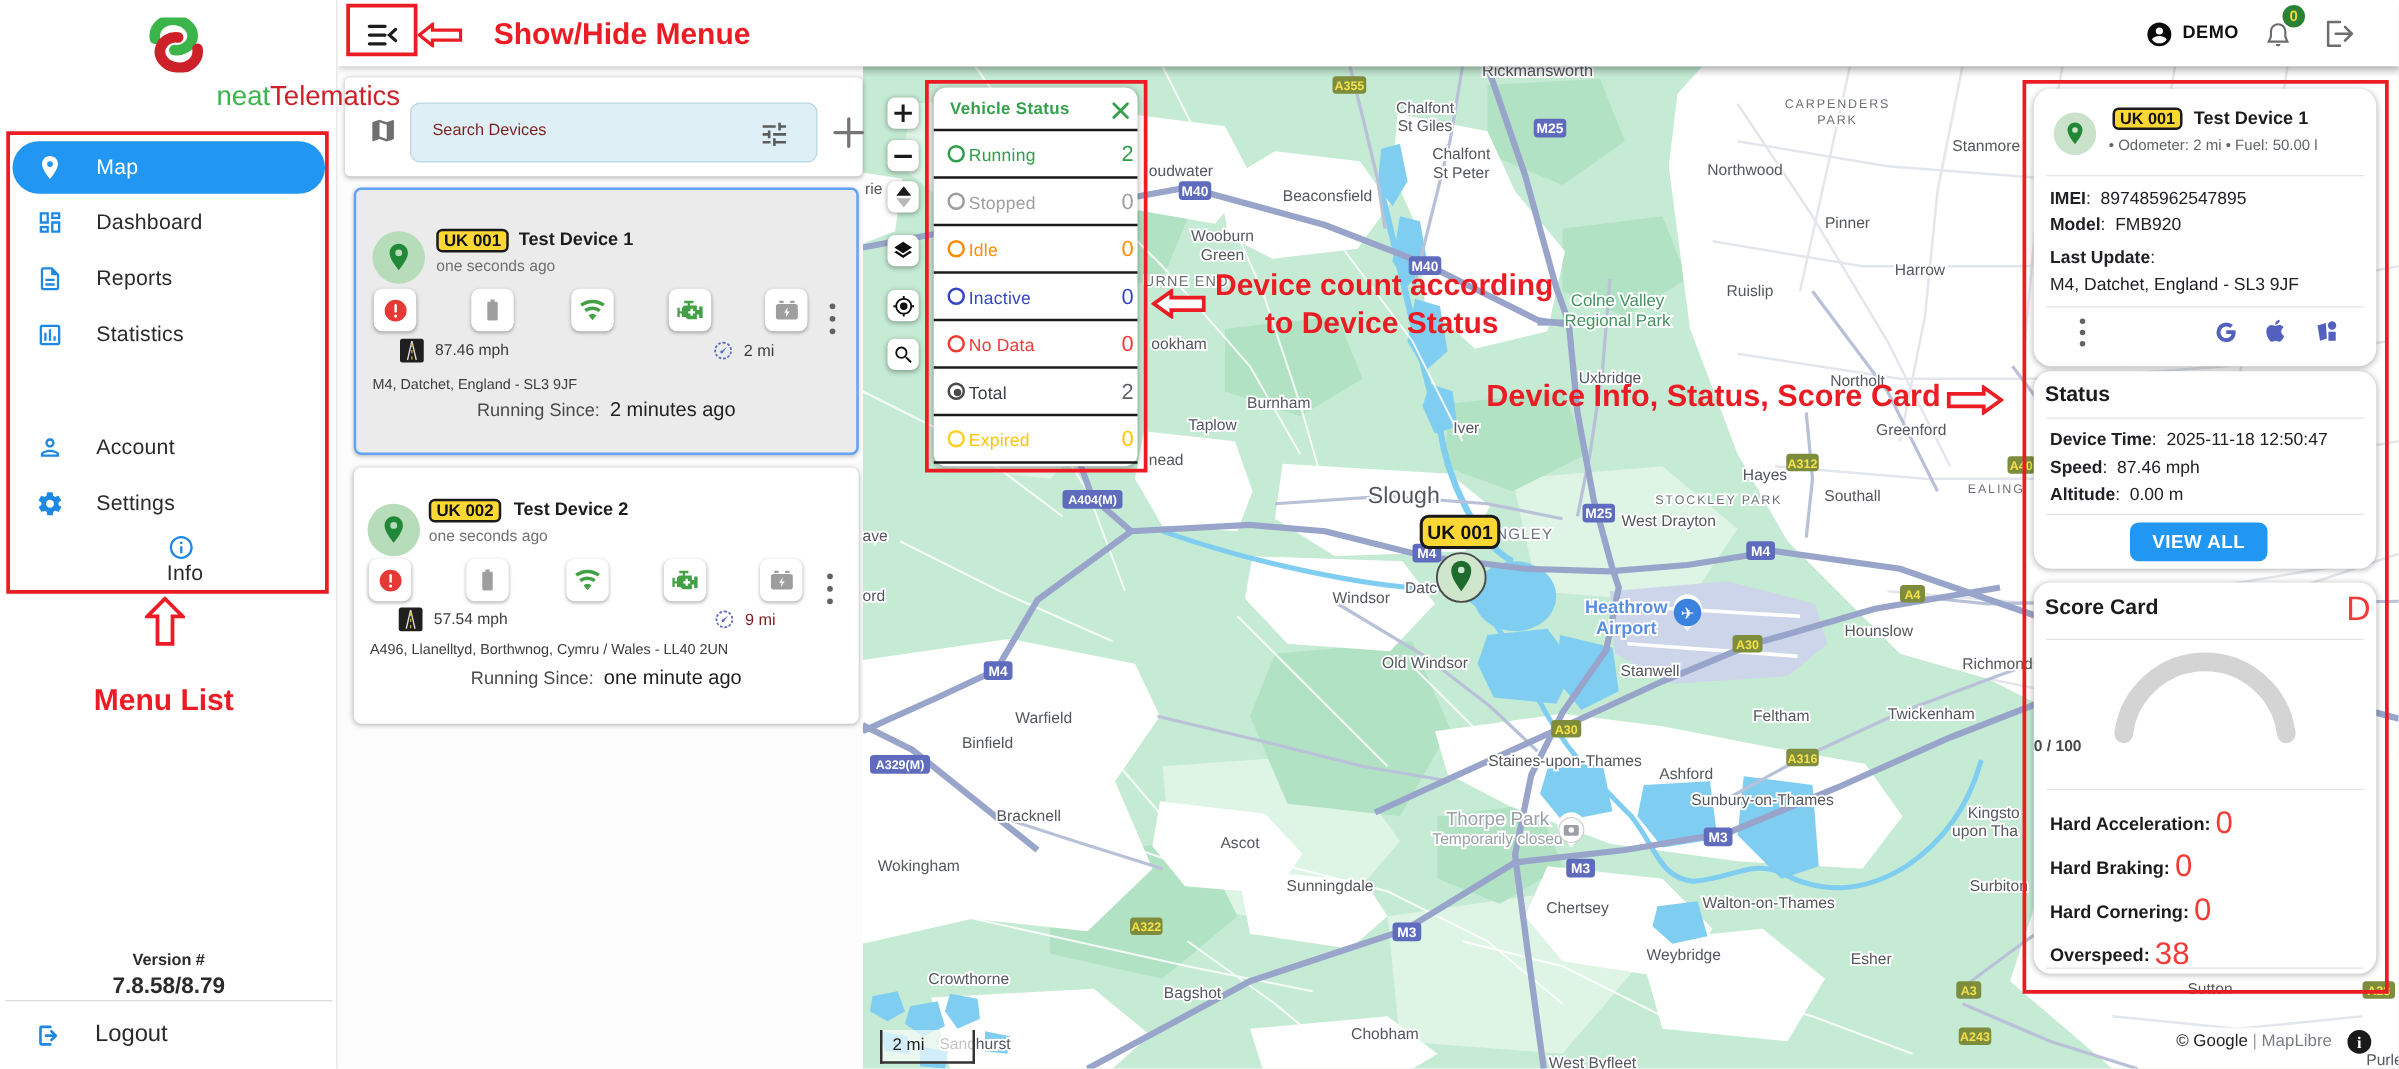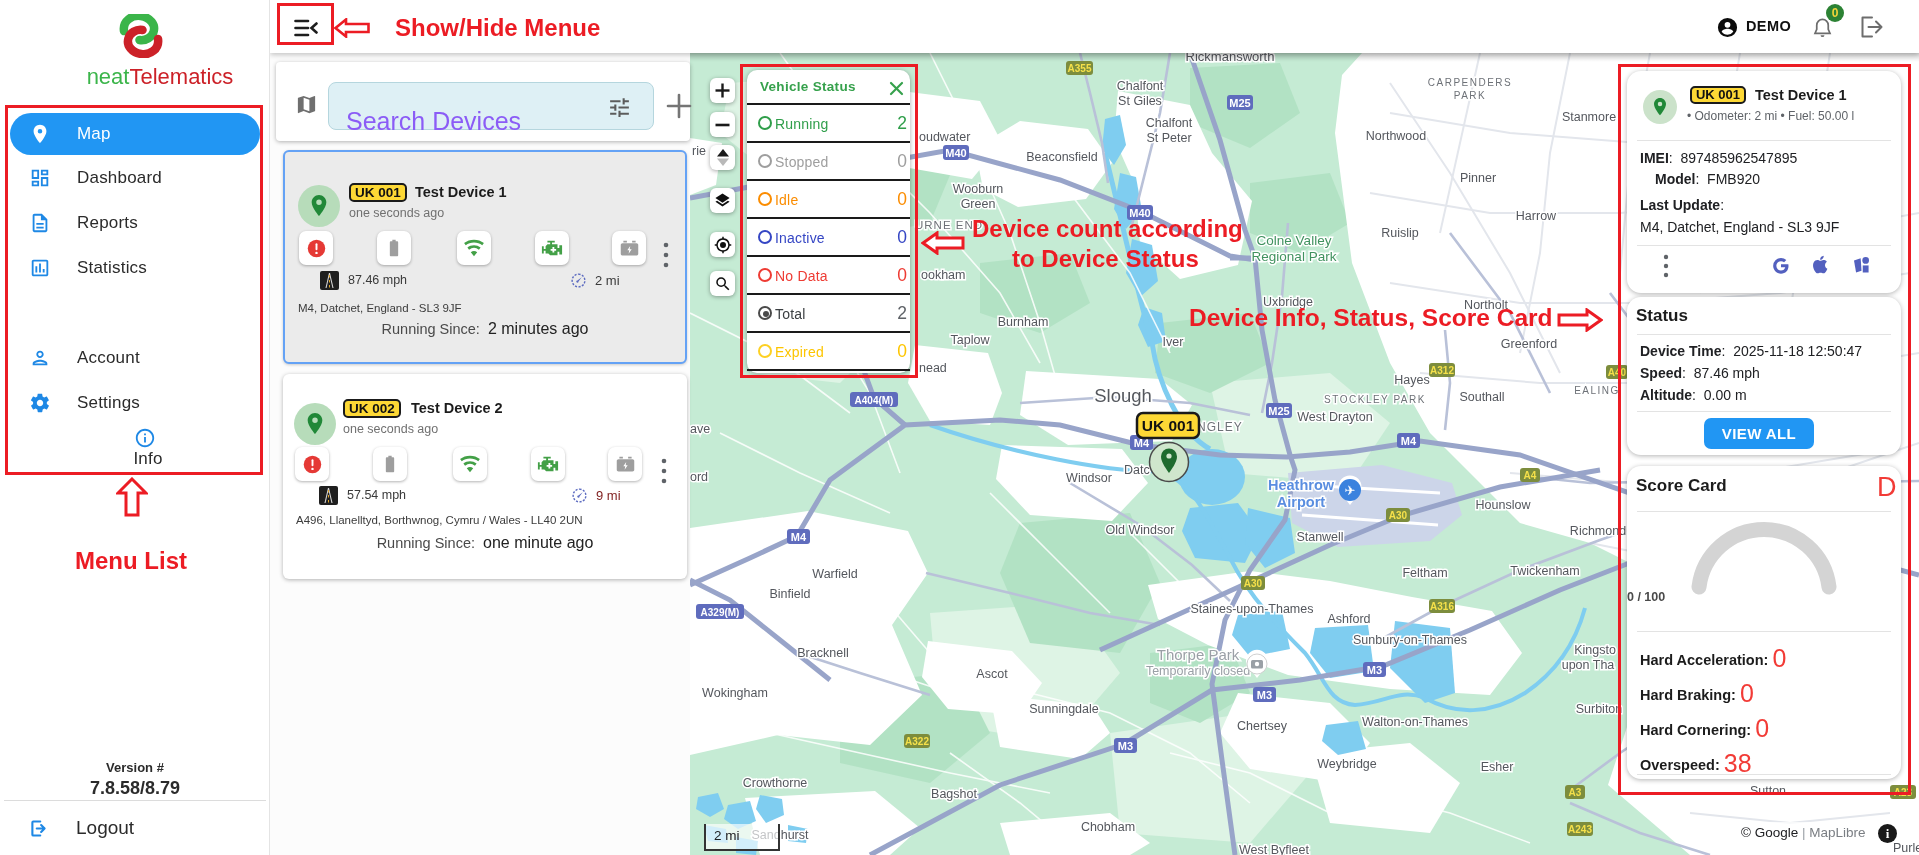--- a/index.html
+++ b/index.html
@@ -339,21 +339,21 @@
     </g>
   </svg>
   <div class="abs" style="left:0;top:0;width:1229px;height:9px;background:linear-gradient(rgba(0,0,0,.16),rgba(0,0,0,0));"></div>
   </div>
 
   <div id="sidebar">
     <svg class="abs" style="left:119px;top:14px" width="46" height="44" viewBox="0 0 46 44">
       <path d="M5 17 C3.5 7 13 0.5 22 2 C31 3.5 37 10.5 34.5 18 C33 23 27 27 20.5 26" fill="none" stroke="#3bb54a" stroke-width="8.5" stroke-linecap="round"></path>
       <path d="M39 25 C40.5 35 31 41.5 22 40 C13 38.5 7 31.5 9.5 24 C11 19 17 15 23.5 16" fill="none" stroke="#cc2128" stroke-width="8.5" stroke-linecap="round"></path>
     </svg>
-    <div class="abs" style="left:0;top:64px;width:320px;text-align:center;font-size:22px;letter-spacing:0;">
+    <div class="abs" style="left:0;top:64px;width:320px;text-align:right;font-size:22px;letter-spacing:0;">
       <span style="color:#3bb54a">neat</span><span style="color:#cc2128">Telematics</span>
     </div>
     <div class="mitem sel" style="top:113px;height:42px;">
       <svg class="mi" viewBox="0 0 24 24">
           <path fill="#fff" d="M12 2C8.1 2 5 5.1 5 9c0 5.2 7 13 7 13s7-7.8 7-13c0-3.9-3.1-7-7-7zm0 9.5a2.5 2.5 0 1 1 0-5 2.5 2.5 0 0 1 0 5z"></path>
         </svg>
       <span class="ml">Map</span>
     </div>
     <div class="mitem" style="top:157px;">
       <svg class="mi" viewBox="0 0 24 24">
@@ -424,21 +424,21 @@
         <path fill="none" stroke="#6d6d6d" stroke-width="2" stroke-linecap="round" stroke-linejoin="round" d="M16 5.5l5.5 5.5-5.5 5.5M21.5 11H8.5"></path>
       </svg>
   </div>
 
   <div id="devcol">
     <div class="abs" style="left:6px;top:9px;width:414px;height:79px;background:#fff;border-radius:4px;box-shadow:0 1px 4px rgba(0,0,0,.3);">
       <svg class="abs" style="left:19px;top:31px" width="23" height="23" viewBox="0 0 24 24">
           <path fill="#6f6f6f" d="M20.5 3l-.16.03L15 5.1 9 3 3.36 4.9c-.21.07-.36.25-.36.48V20.5c0 .28.22.5.5.5l.16-.03L9 18.9l6 2.1 5.64-1.9c.21-.07.36-.25.36-.48V3.5c0-.28-.22-.5-.5-.5zM15 19l-6-2.11V5l6 2.11V19z"></path>
         </svg>
       <div class="abs" style="left:52px;top:20px;width:326px;height:48px;background:#def0f5;border:1px solid #b5d6de;border-radius:8px;">
-        <div class="abs" style="left:17px;top:24px;font-size:25px;color:#8b5cf6;">Search Devices</div>
+        <div class="abs" style="left:17px;top:13px;font-size:13px;color:#7f1d1d;">Search Devices</div>
         <svg class="abs" style="left:278px;top:12px" width="25" height="25" viewBox="0 0 24 24">
             <path fill="#5c5c5c" d="M3 17v2h6v-2H3zM3 5v2h10V5H3zm10 16v-2h8v-2h-8v-2h-2v6h2zM7 9v2H3v2h4v2h2V9H7zm14 4v-2H11v2h10zm-6-4h2V7h4V5h-4V3h-2v6z"></path>
           </svg>
       </div>
       <div class="abs" style="left:388px;top:29px;width:30px;height:30px;">
         <svg width="30" height="30" viewBox="0 0 30 30">
             <g stroke="#757575" stroke-width="2.6" stroke-linecap="round">
               <line x1="15" y1="4" x2="15" y2="26"></line>
               <line x1="4" y1="15" x2="26" y2="15"></line>
             </g>
@@ -654,21 +654,21 @@
     <div class="rcard" style="top:71px;height:222px;">
       <div class="abs" style="left:16px;top:19px;width:34px;height:34px;border-radius:50%;background:#cbe2ca;"></div>
       <svg class="abs" style="left:24px;top:25px" width="18" height="22" viewBox="0 0 24 26">
           <path fill="#218838" d="M12 1C7.6 1 4 4.6 4 9c0 6 8 15 8 15s8-9 8-15c0-4.4-3.6-8-8-8zm0 11a3 3 0 1 1 0-6 3 3 0 0 1 0 6z"></path>
         </svg>
       <div class="abs" style="left:63px;top:15px;width:56px;height:18px;background:#fdd835;border:2px solid #1a1a1a;border-radius:5px;font-size:13px;font-weight:800;color:#111;text-align:center;line-height:14px;">UK 001</div>
       <div class="abs" style="left:128px;top:16px;font-size:14.5px;font-weight:bold;color:#1c1c1c;">Test Device 1</div>
       <div class="abs" style="left:60px;top:38px;font-size:12px;color:#5f6368;">• Odometer: 2 mi • Fuel: 50.00 l</div>
       <div class="divl" style="top:69px;"></div>
       <div class="abs" style="left:13px;top:79px;font-size:14px;color:#202124;"><b>IMEI</b>:&nbsp; 897485962547895</div>
-      <div class="abs" style="left:28px;top:100px;font-size:14px;color:#202124;"><b>Model</b>:&nbsp; FMB920</div>
+      <div class="abs" style="left:13px;top:100px;font-size:14px;color:#202124;"><b>Model</b>:&nbsp; FMB920</div>
       <div class="abs" style="left:13px;top:126px;font-size:14px;color:#202124;"><b>Last Update</b>:</div>
       <div class="abs" style="left:13px;top:148px;font-size:14px;color:#202124;">M4, Datchet, England - SL3 9JF</div>
       <div class="divl" style="top:174px;"></div>
       <svg class="abs" style="left:36px;top:183px" width="6" height="24" viewBox="0 0 6 24">
           <g fill="#5f6368">
             <circle cx="3" cy="3" r="2.2"></circle>
             <circle cx="3" cy="12" r="2.2"></circle>
             <circle cx="3" cy="21" r="2.2"></circle>
           </g>
         </svg>

